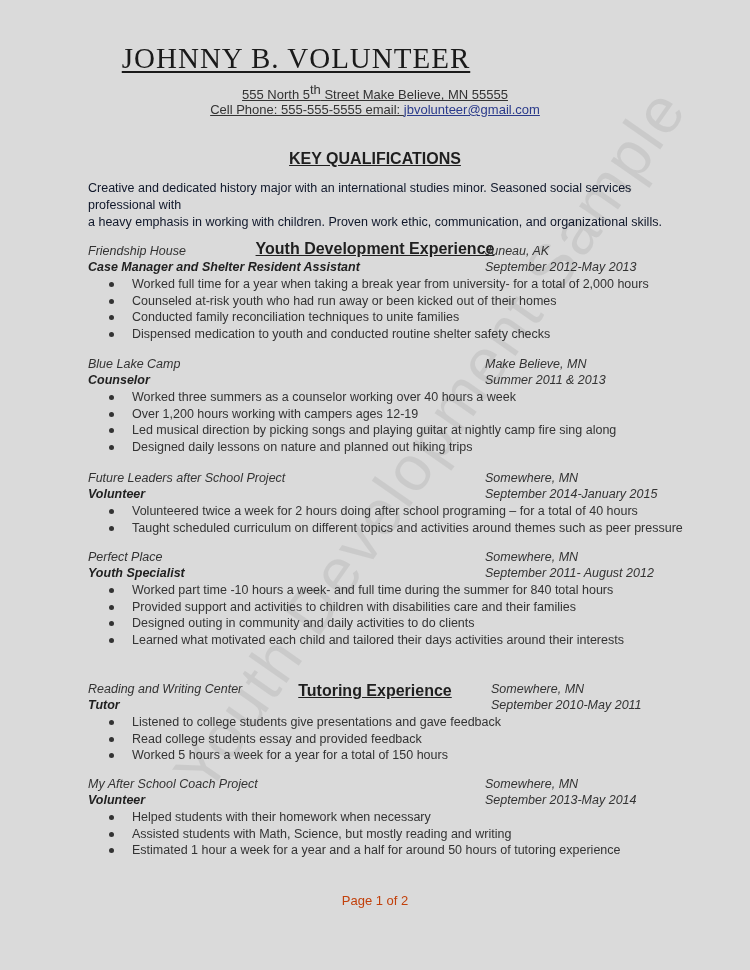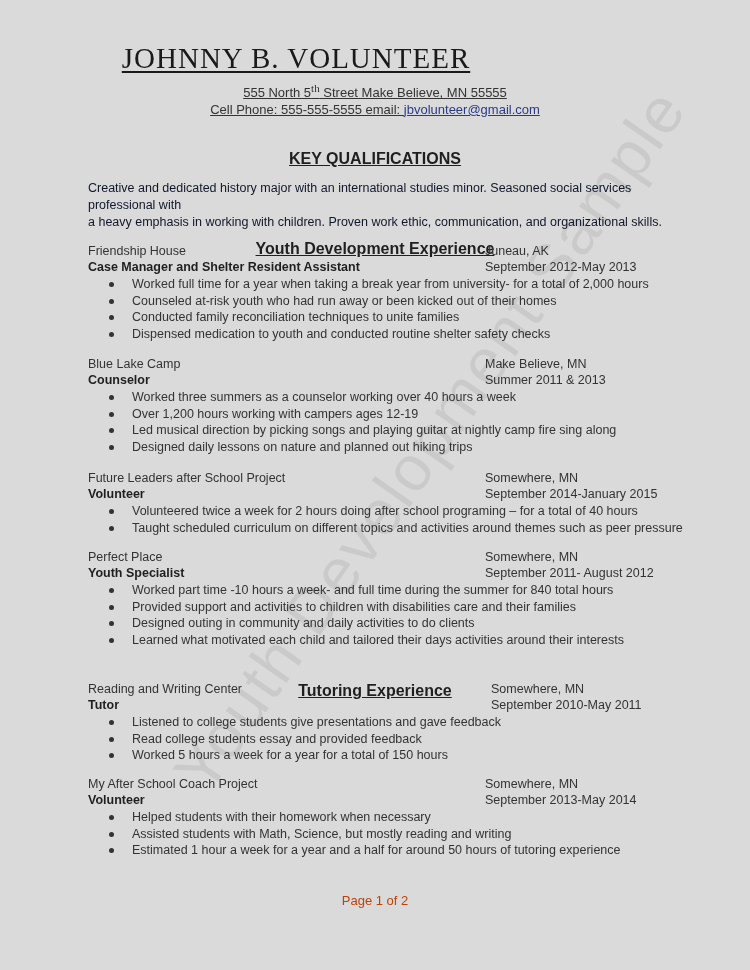--- a/index.html
+++ b/index.html
@@ -53,21 +53,21 @@
     }
     .contact-line {
       position: absolute;
       left: 0;
       width: 750px;
       text-align: center;
       font-size: 13px;
       color: #333;
     }
     .contact-line .u { text-decoration: underline; }
-    .contact-line sup { font-size: 11px; font-family: Liberation Serif, serif; }
+    .contact-line sup { font-size: 13px; }
     .email { color: #2a3a8a; text-decoration: underline; }
     .section-title {
       position: absolute;
       left: 0;
       width: 750px;
       text-align: center;
       font-weight: bold;
       font-size: 16px;
       text-decoration: underline;
       color: #1f1f1f;
@@ -84,20 +84,21 @@
       position: absolute;
       left: 88px;
       width: 580px;
       font-size: 12.5px;
       color: #333;
     }
     .row {
       position: relative;
       height: 16px;
       line-height: 16px;
+      font-style: italic;
     }
     .row .left { position: absolute; left: 0; }
     .row .right { position: absolute; left: 397px; }
     .row .right.alt { left: 403px; }
     .role { font-weight: bold; color: #1f1f1f; }
     ul.bullets {
       list-style: none;
       margin: 1px 0 0 0;
       padding: 0;
     }

